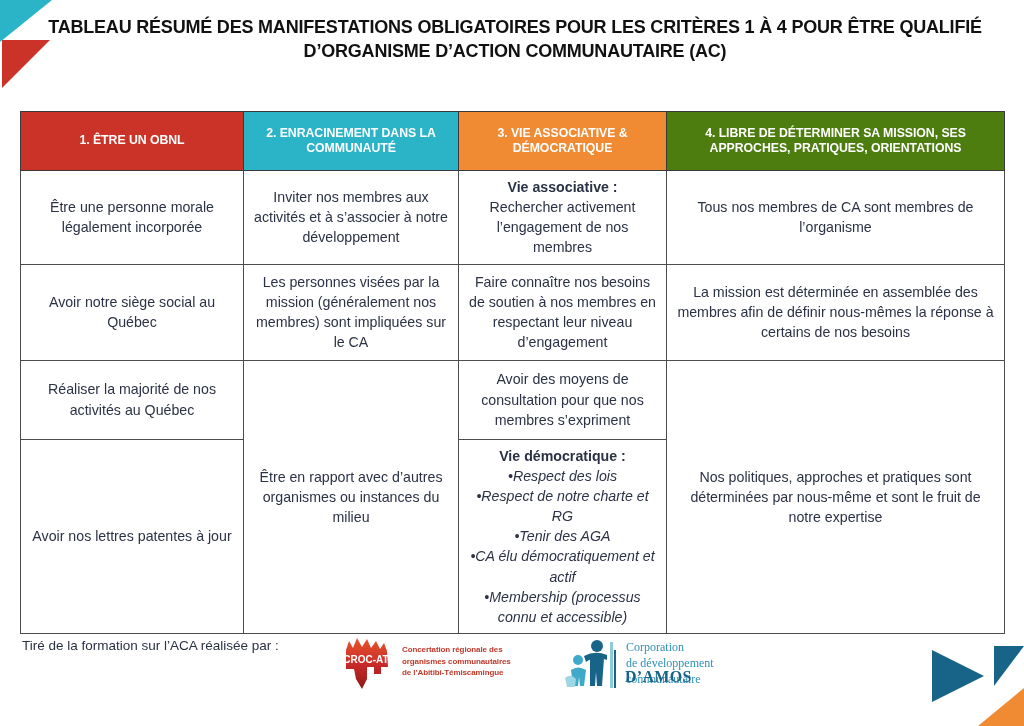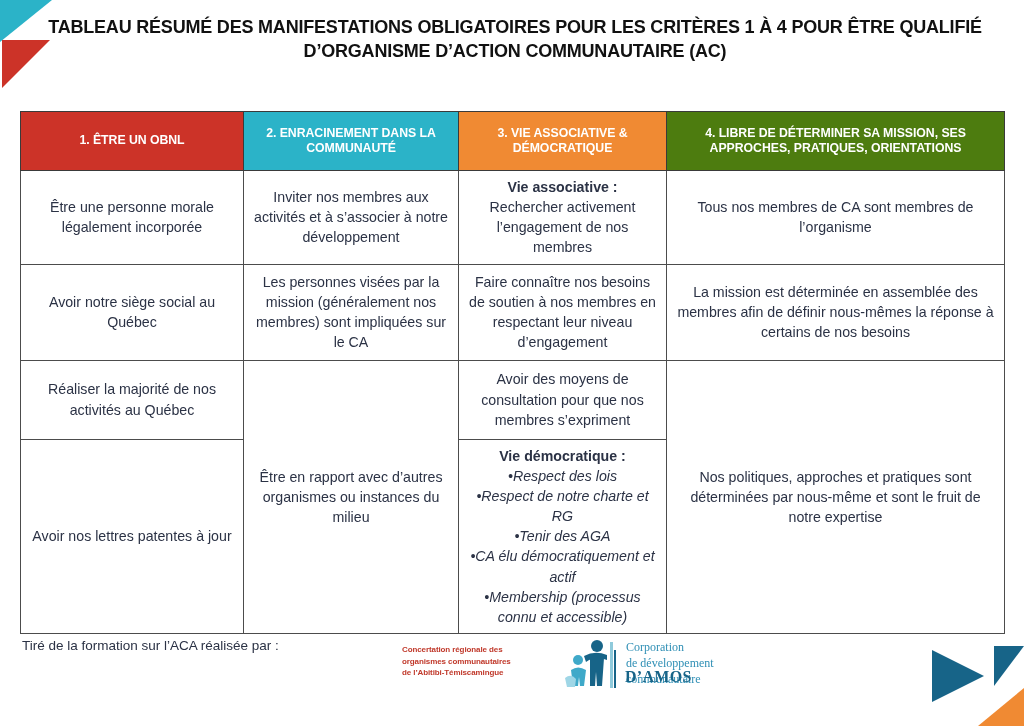--- a/index.html
+++ b/index.html
@@ -227,20 +227,34 @@
         </span>
       </td>
     </tr>
   </tbody>
 </table>
 
 <div id="footer">
   <div id="footer-credit">Tiré de la formation sur l’ACA réalisée par :</div>
 
   <div id="logo-crocat">
+    <span class="mark">
+      <svg width="56" height="54" viewBox="0 0 56 54" xmlns="http://www.w3.org/2000/svg">
+        <defs>
+          <linearGradient id="gcroc" x1="0" y1="0" x2="0" y2="1">
+            <stop offset="0%" stop-color="#E8552B"></stop>
+            <stop offset="55%" stop-color="#C62828"></stop>
+            <stop offset="100%" stop-color="#8E1B16"></stop>
+          </linearGradient>
+        </defs>
+        <path d="M6 14 L9 5 L13 12 L17 2 L22 11 L27 3 L31 12 L36 5 L40 13 L44 7 L47 15
+                 L48 31 L41 31 L41 38 L34 38 L34 31 L27 31 L27 43 L22 53 L16 43 L14 33 L6 33 Z" fill="url(#gcroc)"></path>
+        <text x="26" y="27" font-family="Liberation Sans, sans-serif" font-size="10" font-weight="bold" fill="#ffffff" text-anchor="middle">CROC-AT</text>
+      </svg>
+    </span>
     <span class="tagline">
       <span>Concertation régionale des</span>
       <span>organismes communautaires</span>
       <span>de l’Abitibi-Témiscamingue</span>
     </span>
   </div>
 
   <div id="logo-damos">
     <span class="mark">
       <svg width="58" height="54" viewBox="0 0 58 54" xmlns="http://www.w3.org/2000/svg">

